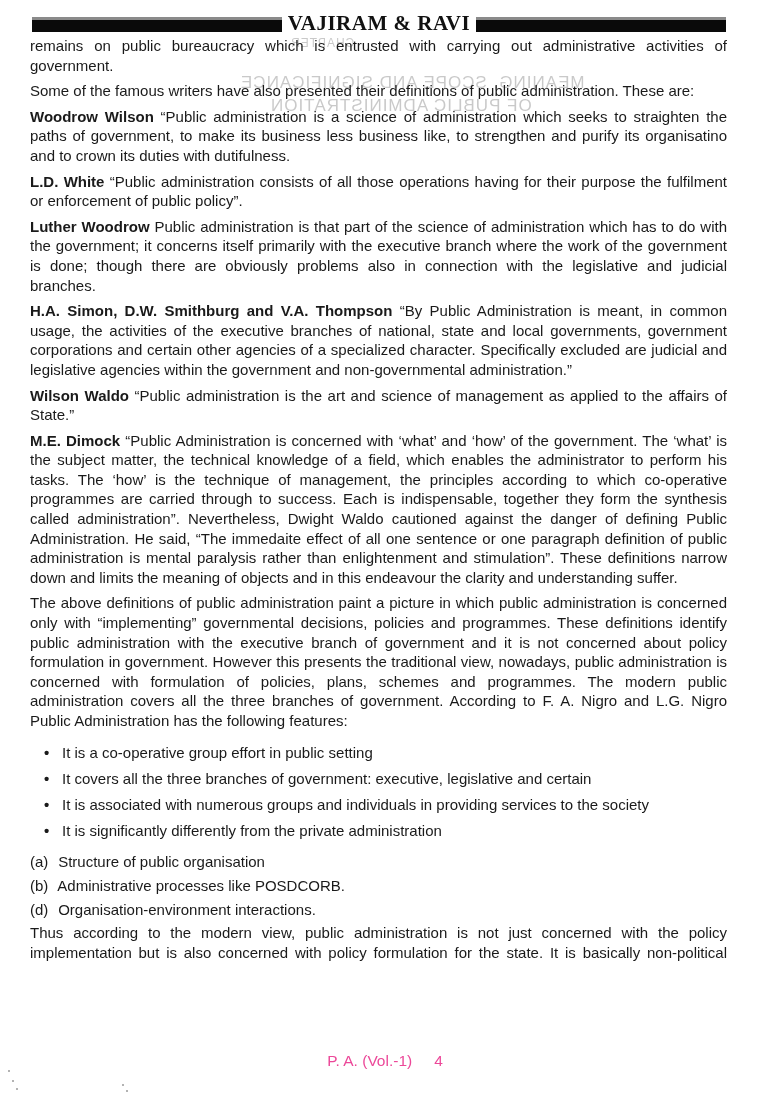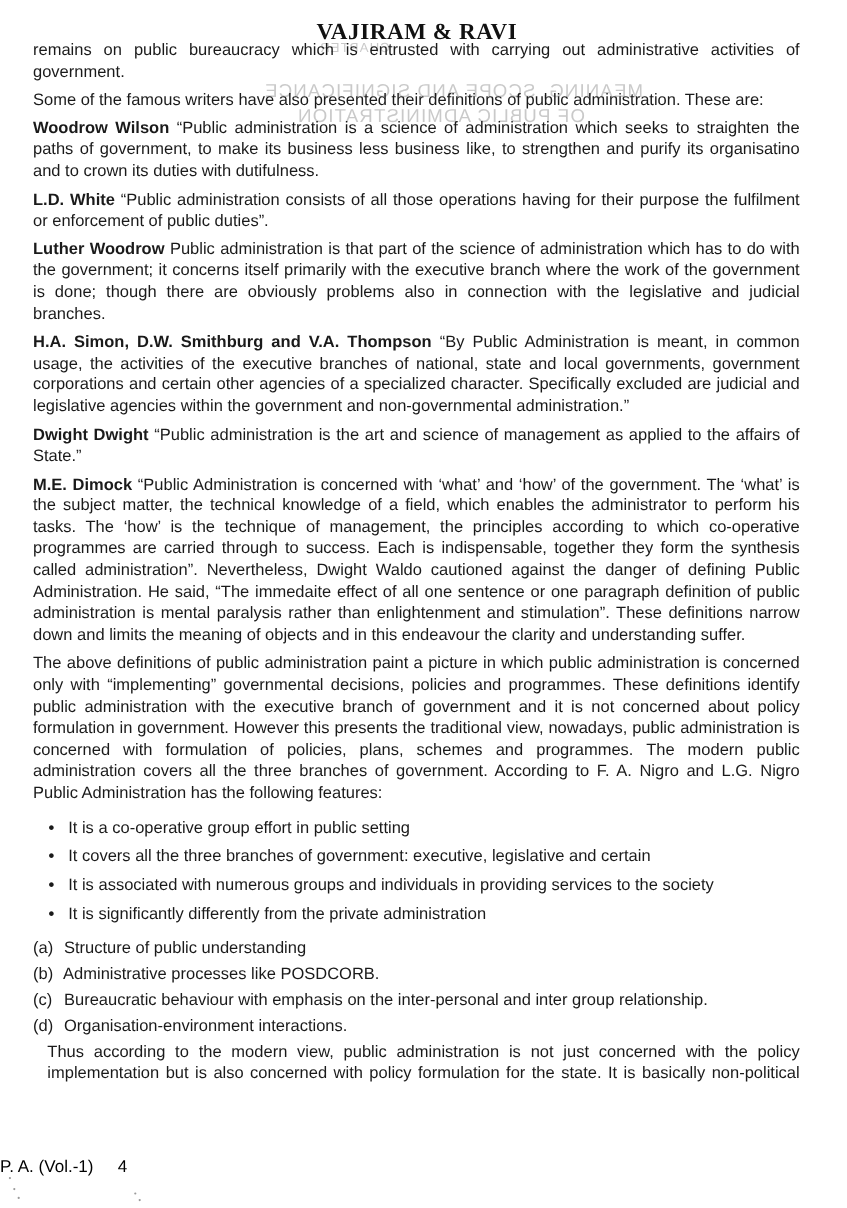--- a/index.html
+++ b/index.html
@@ -35,21 +35,20 @@
     .ghost.g2 { left: 270px; top: 96px; font-size: 17px; }
     .ghost.g3 { left: 290px; top: 36px; font-size: 12px; }
     .header {
       position: absolute;
       top: 13px;
       left: 32px;
       width: 694px;
       height: 20px;
       display: flex;
       align-items: center;
-      flex-direction: column;
     }
     .header .bar {
       flex: 1;
       height: 15px;
       background: #0a0a0a;
       border-top: 3px solid #8a8a8a;
       box-sizing: border-box;
       margin-top: 2px;
     }
     .header .brand {
@@ -104,22 +103,23 @@
     }
     .sublist .lbl {
       display: inline-block;
       width: 24px;
     }
     .footer {
       position: absolute;
       top: 1052px;
       left: 0;
       width: 770px;
+      text-align: center;
       font-size: 15.5px;
-      color: #000000;
+      color: #ec4899;
     }
     .footer .sep { display: inline-block; width: 22px; }
     .speck {
       position: absolute;
       width: 2px; height: 2px;
       background: #9a9a9a;
       border-radius: 1px;
     }
   </style>
 </head>
@@ -140,54 +140,53 @@
   <div class="content">
 
     <p class="p">remains on public bureaucracy which is entrusted with carrying out administrative activities of government.</p>
     <p class="p">Some of the famous writers have also presented their definitions of public administration. These are:</p>
 
     <div>
       <p class="p">
         <b>Woodrow Wilson</b><span> “Public administration is a science of administration which seeks to straighten the paths of government, to make its business less business like, to strengthen and purify its organisatino and to crown its duties with dutifulness.</span>
       </p>
       <p class="p">
-        <b>L.D. White</b><span> “Public administration consists of all those operations having for their purpose the fulfilment or enforcement of public duties”.</span>
+        <b>L.D. White</b><span> “Public administration consists of all those operations having for their purpose the fulfilment or enforcement of public policy”.</span>
       </p>
       <p class="p">
         <b>Luther Woodrow</b><span> Public administration is that part of the science of administration which has to do with the government; it concerns itself primarily with the executive branch where the work of the government is done; though there are obviously problems also in connection with the legislative and judicial branches.</span>
       </p>
       <p class="p">
         <b>H.A. Simon, D.W. Smithburg and V.A. Thompson</b><span> “By Public Administration is meant, in common usage, the activities of the executive branches of national, state and local governments, government corporations and certain other agencies of a specialized character. Specifically excluded are judicial and legislative agencies within the government and non-governmental administration.”</span>
       </p>
       <p class="p">
-        <b>Dwight Dwight</b><span> “Public administration is the art and science of management as applied to the affairs of State.”</span>
+        <b>Wilson Waldo</b><span> “Public administration is the art and science of management as applied to the affairs of State.”</span>
       </p>
       <p class="p">
         <b>M.E. Dimock</b><span> “Public Administration is concerned with ‘what’ and ‘how’ of the government. The ‘what’ is the subject matter, the technical knowledge of a field, which enables the administrator to perform his tasks. The ‘how’ is the technique of management, the principles according to which co-operative programmes are carried through to success. Each is indispensable, together they form the synthesis called administration”. Nevertheless, Dwight Waldo cautioned against the danger of defining Public Administration. He said, “The immedaite effect of all one sentence or one paragraph definition of public administration is mental paralysis rather than enlightenment and stimulation”. These definitions narrow down and limits the meaning of objects and in this endeavour the clarity and understanding suffer.</span>
       </p>
     </div>
 
     <p class="p">The above definitions of public administration paint a picture in which public administration is concerned only with “implementing” governmental decisions, policies and programmes. These definitions identify public administration with the executive branch of government and it is not concerned about policy formulation in government. However this presents the traditional view, nowadays, public administration is concerned with formulation of policies, plans, schemes and programmes. The modern public administration covers all the three branches of government. According to F. A. Nigro and L.G. Nigro Public Administration has the following features:</p>
 
     <ul class="bullets">
       <li>It is a co-operative group effort in public setting</li>
       <li>It covers all the three branches of government: executive, legislative and certain</li>
       <li>It is associated with numerous groups and individuals in providing services to the society</li>
       <li>It is significantly differently from the private administration</li>
     </ul>
 
 
     <ul class="sublist">
-      <li><span class="lbl">(a)</span> <span>Structure of public understanding</span></li>
+      <li><span class="lbl">(a)</span> <span>Structure of public organisation</span></li>
       <li><span class="lbl">(b)</span> <span>Administrative processes like POSDCORB.</span></li>
-      <li><span class="lbl">(c)</span> <span>Bureaucratic behaviour with emphasis on the inter-personal and inter group relationship.</span></li>
       <li><span class="lbl">(d)</span> <span>Organisation-environment interactions.</span></li>
     </ul>
 
-    <p class="p" style="margin-top:4px; text-align-last: justify; margin-left: 13px;">Thus according to the modern view, public administration is not just concerned with the policy implementation but is also concerned with policy formulation for the state. It is basically non-political</p>
+    <p class="p" style="margin-top:4px; text-align-last: justify;">Thus according to the modern view, public administration is not just concerned with the policy implementation but is also concerned with policy formulation for the state. It is basically non-political</p>
   </div>
 
   <div class="footer">
     <span>P. A. (Vol.-1)</span><span class="sep"></span><span>4</span>
   </div>
 
   <div class="speck" style="left:8px; top:1070px;"></div>
   <div class="speck" style="left:12px; top:1080px;"></div>
   <div class="speck" style="left:16px; top:1088px;"></div>
   <div class="speck" style="left:122px; top:1084px;"></div>

